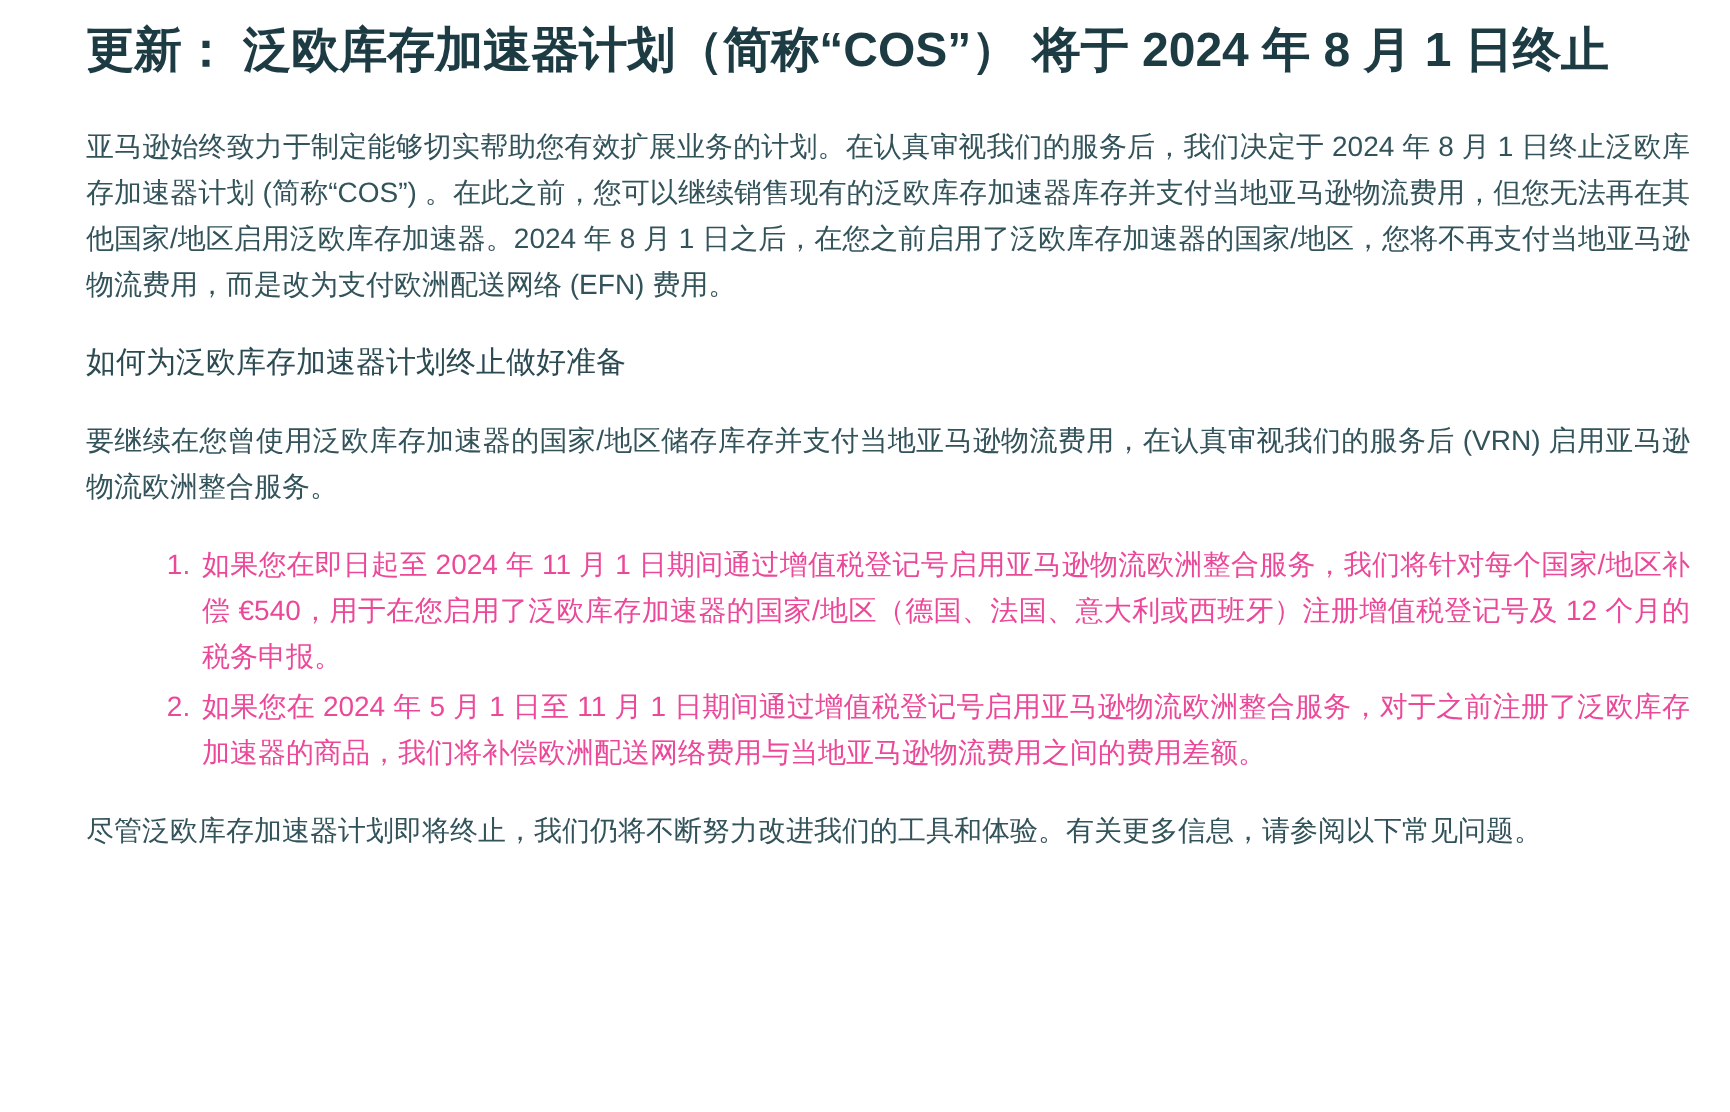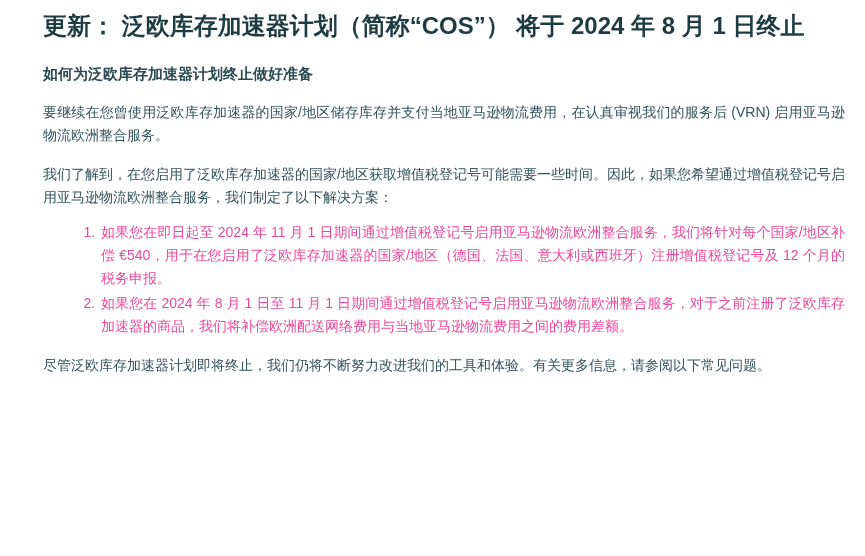--- a/index.html
+++ b/index.html
@@ -27,21 +27,21 @@
   }
   .para {
     font-size: 14px;
     line-height: 23px;
     color: #33535b;
     margin: 0 0 16px 0;
     text-align: justify;
   }
   .section-heading {
     font-size: 15px;
-    font-weight: 700;
+    font-weight: 400;
     line-height: 23px;
     color: #2b4a52;
     margin: 0 0 16px 0;
   }
   .para.gap-lg { margin-bottom: 22px; }
   .para.gap-sm { margin-bottom: 12px; }
   ol.solutions-list {
     margin: 0 0 16px 0;
     padding-left: 56px;
     font-size: 14px;
@@ -54,28 +54,28 @@
   }
   ol.solutions-list li + li { margin-top: 2px; }
 </style>
 </head>
 <body>
 
 <main class="page">
 
   <h1 class="page-title">更新： 泛欧库存加速器计划（简称“COS”） 将于 2024 年 8 月 1 日终止</h1>
 
+  <p class="para">亚马逊始终致力于制定能够切实帮助您有效扩展业务的计划。在认真审视我们的服务后，我们决定于 2024 年 8 月 1 日终止泛欧库存加速器计划 (简称“COS”) 。在此之前，您可以继续销售现有的泛欧库存加速器库存并支付当地亚马逊物流费用，但您无法再在其他国家/地区启用泛欧库存加速器。2024 年 8 月 1 日之后，在您之前启用了泛欧库存加速器的国家/地区，您将不再支付当地亚马逊物流费用，而是改为支付欧洲配送网络 (EFN) 费用。</p>
 
   <h2 class="section-heading">如何为泛欧库存加速器计划终止做好准备</h2>
 
   <p class="para">要继续在您曾使用泛欧库存加速器的国家/地区储存库存并支付当地亚马逊物流费用，在认真审视我们的服务后 (VRN) 启用亚马逊物流欧洲整合服务。</p>
 
 
-  <p class="para gap-sm">我们了解到，在您启用了泛欧库存加速器的国家/地区获取增值税登记号可能需要一些时间。因此，如果您希望通过增值税登记号启用亚马逊物流欧洲整合服务，我们制定了以下解决方案：</p>
 
   <ol class="solutions-list">
     <li>如果您在即日起至 2024 年 11 月 1 日期间通过增值税登记号启用亚马逊物流欧洲整合服务，我们将针对每个国家/地区补偿 €540，用于在您启用了泛欧库存加速器的国家/地区（德国、法国、意大利或西班牙）注册增值税登记号及 12 个月的税务申报。</li>
-    <li>如果您在 2024 年 8 月 1 日至 11 月 1 日期间通过增值税登记号启用亚马逊物流欧洲整合服务，对于之前注册了泛欧库存加速器的商品，我们将补偿欧洲配送网络费用与当地亚马逊物流费用之间的费用差额。</li>
+    <li>如果您在 2024 年 5 月 1 日至 11 月 1 日期间通过增值税登记号启用亚马逊物流欧洲整合服务，对于之前注册了泛欧库存加速器的商品，我们将补偿欧洲配送网络费用与当地亚马逊物流费用之间的费用差额。</li>
   </ol>
 
   <p class="para">尽管泛欧库存加速器计划即将终止，我们仍将不断努力改进我们的工具和体验。有关更多信息，请参阅以下常见问题。</p>
 
 </main>
 
 </body></html>

